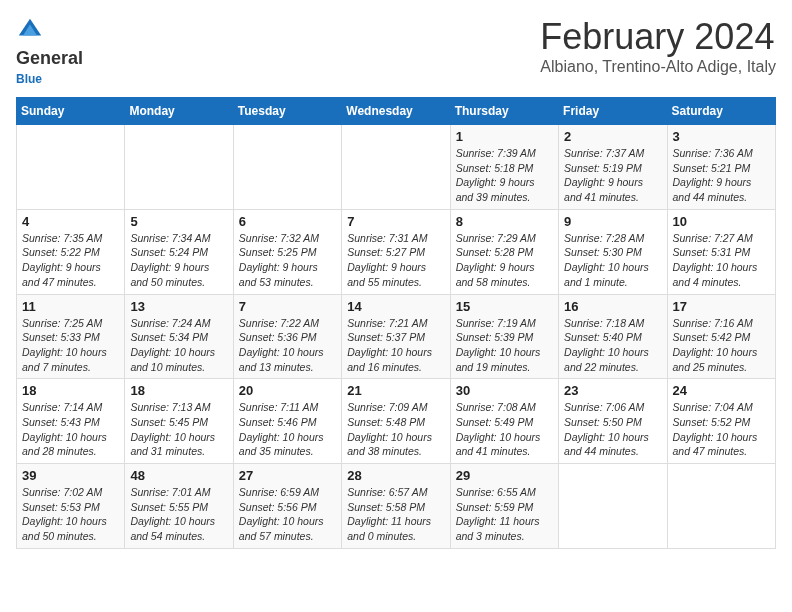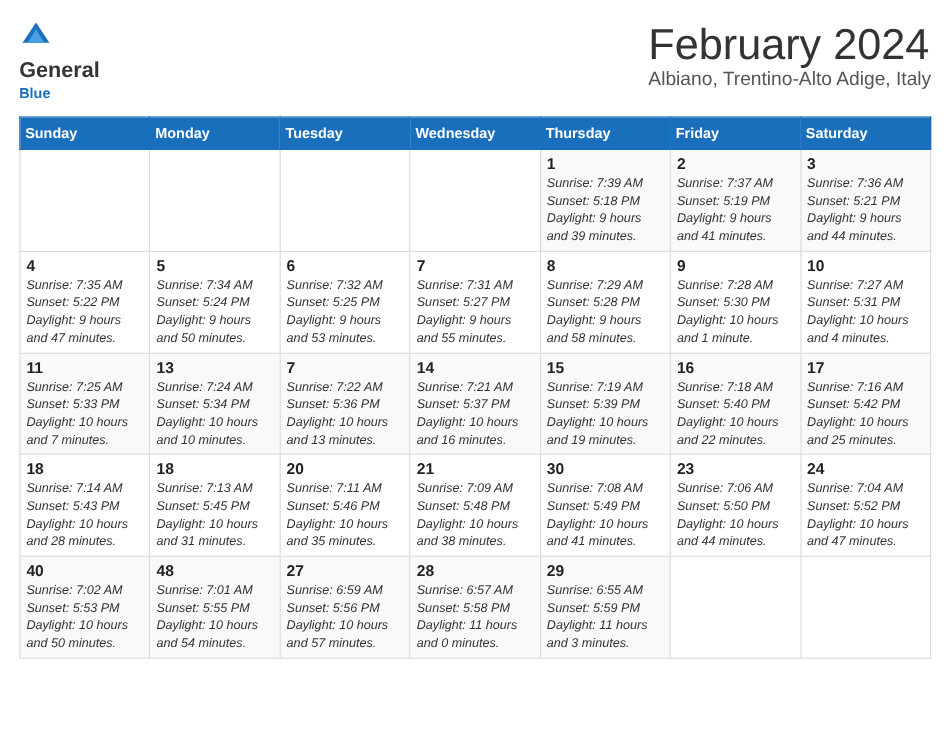--- a/index.html
+++ b/index.html
@@ -224,21 +224,21 @@
           <div class="day-number">23</div>
           <div class="day-info">Sunrise: 7:06 AM<br>Sunset: 5:50 PM<br>Daylight: 10 hours and 44 minutes.</div>
         </td>
         <td>
           <div class="day-number">24</div>
           <div class="day-info">Sunrise: 7:04 AM<br>Sunset: 5:52 PM<br>Daylight: 10 hours and 47 minutes.</div>
         </td>
       </tr>
       <tr>
         <td>
-          <div class="day-number">40</div>
+          <div class="day-number">39</div>
           <div class="day-info">Sunrise: 7:02 AM<br>Sunset: 5:53 PM<br>Daylight: 10 hours and 50 minutes.</div>
         </td>
         <td>
           <div class="day-number">48</div>
           <div class="day-info">Sunrise: 7:01 AM<br>Sunset: 5:55 PM<br>Daylight: 10 hours and 54 minutes.</div>
         </td>
         <td>
           <div class="day-number">27</div>
           <div class="day-info">Sunrise: 6:59 AM<br>Sunset: 5:56 PM<br>Daylight: 10 hours and 57 minutes.</div>
         </td>

